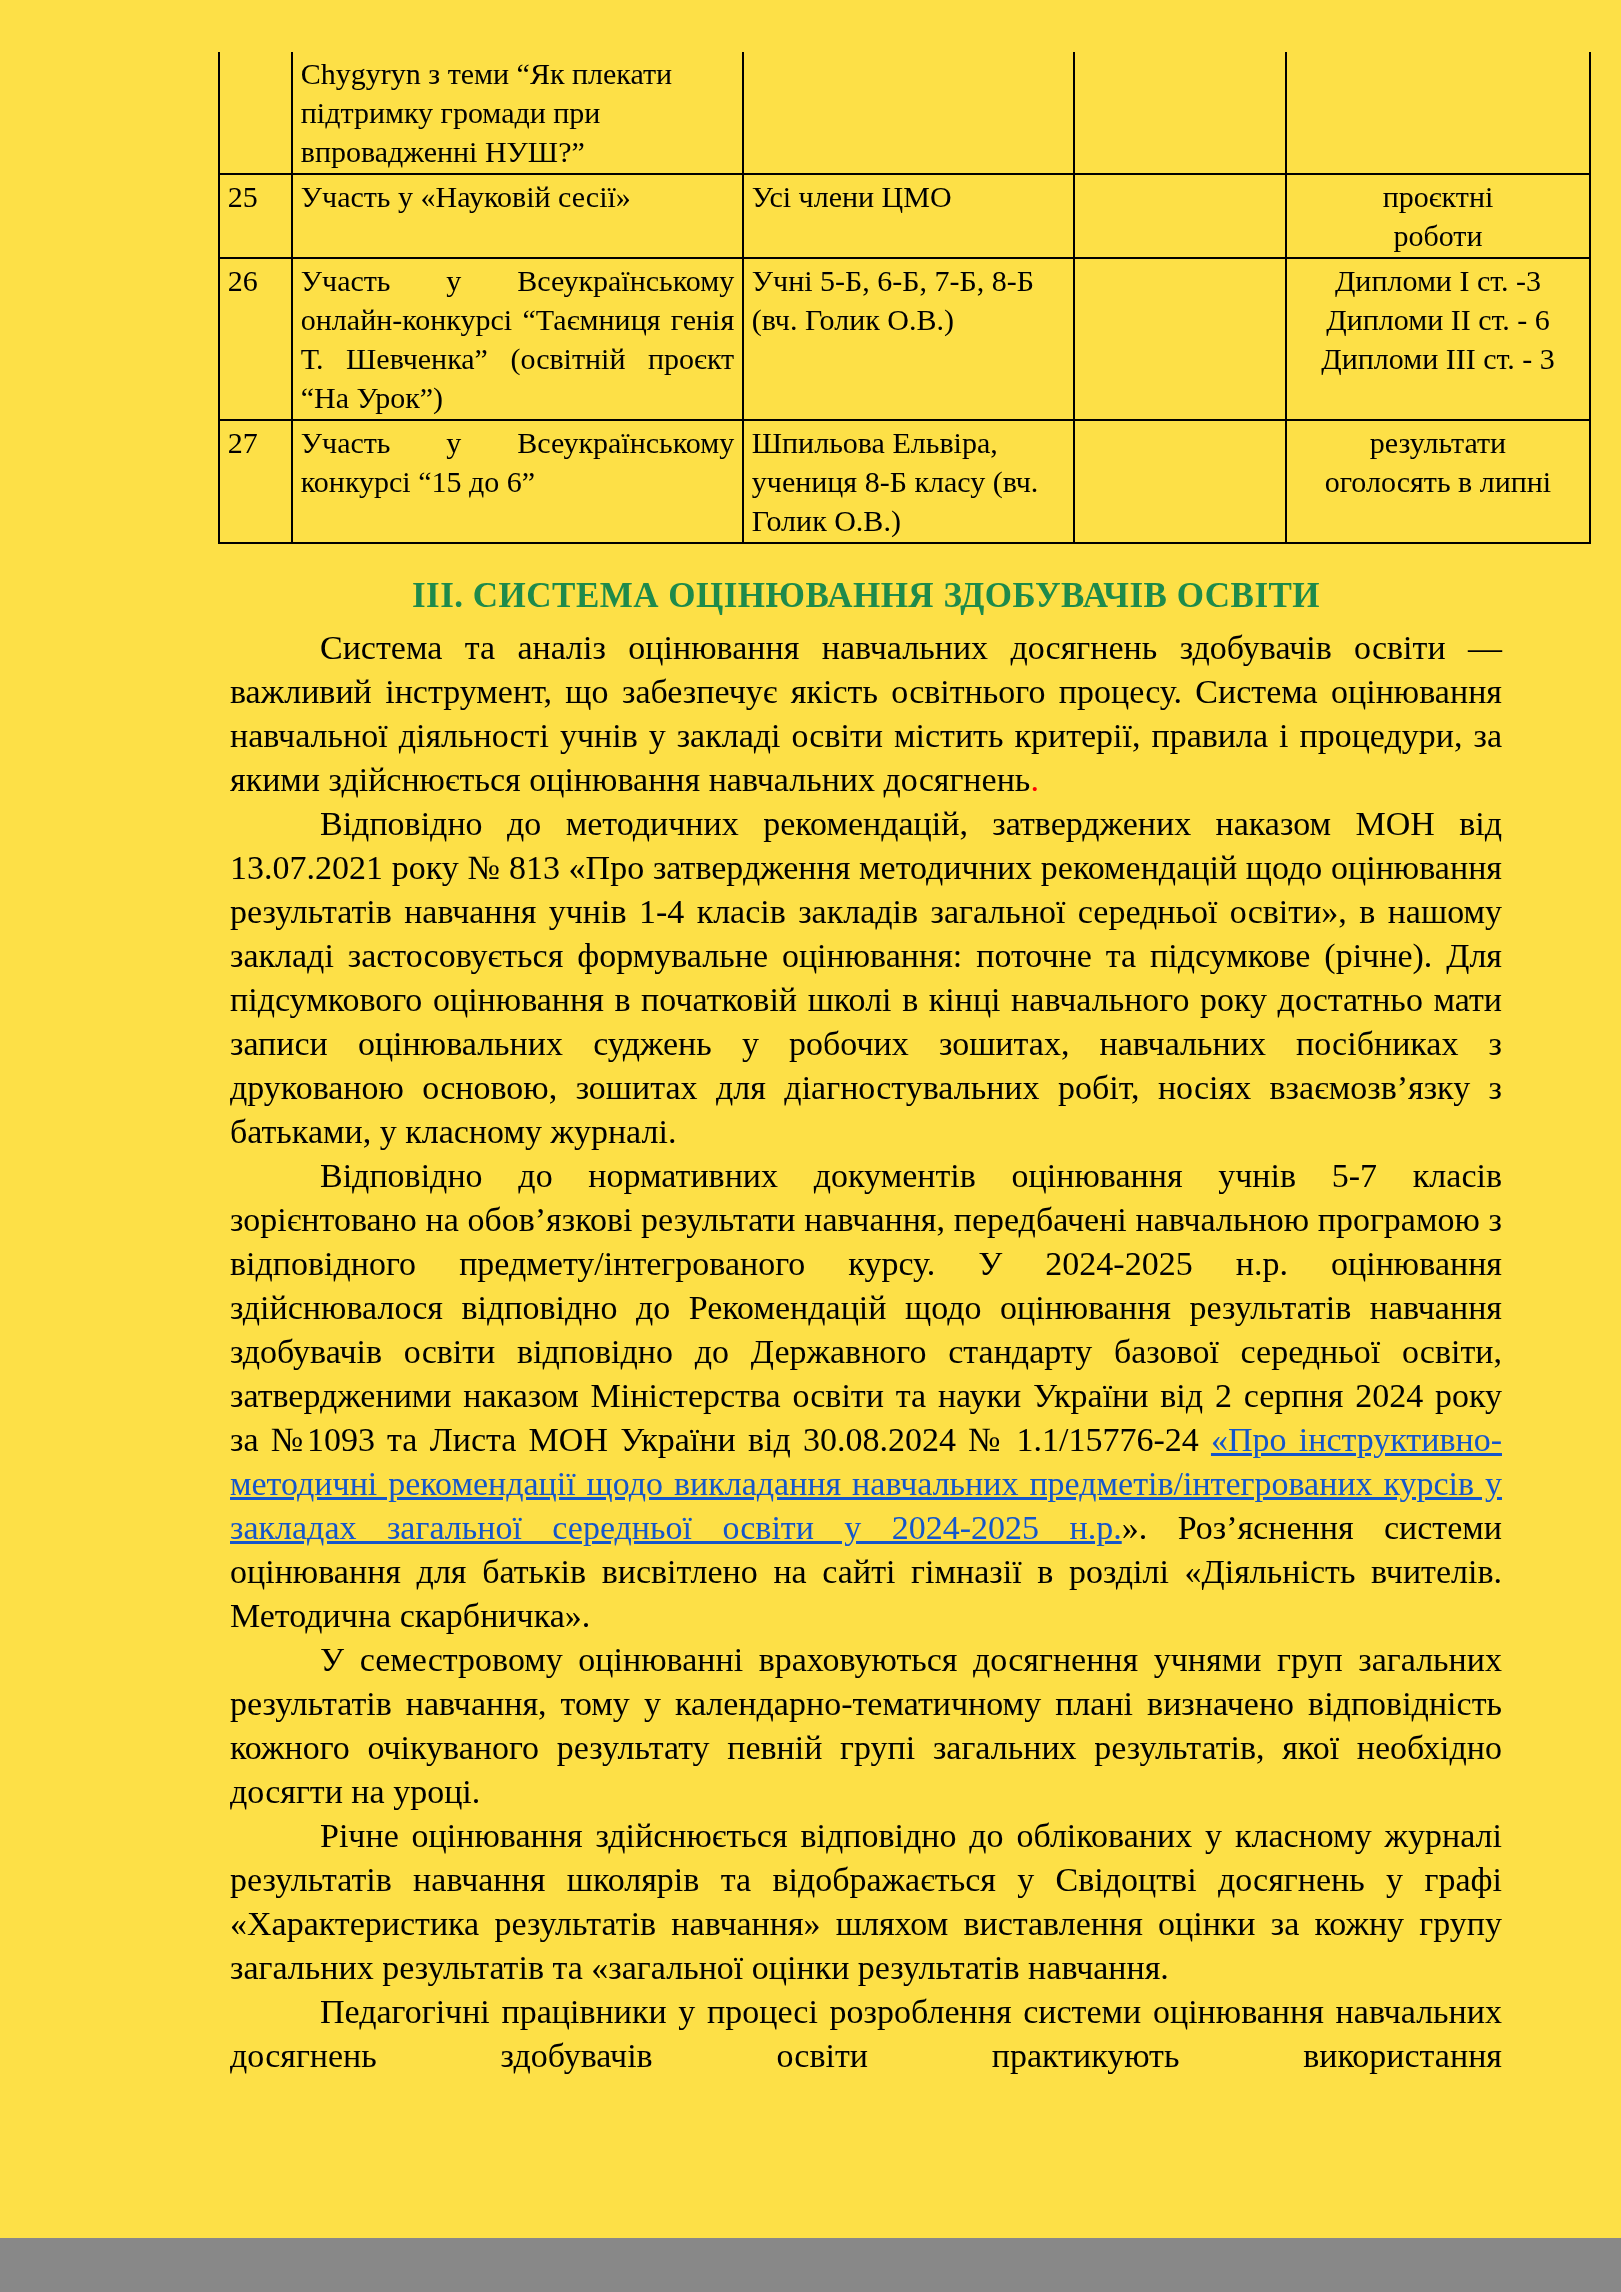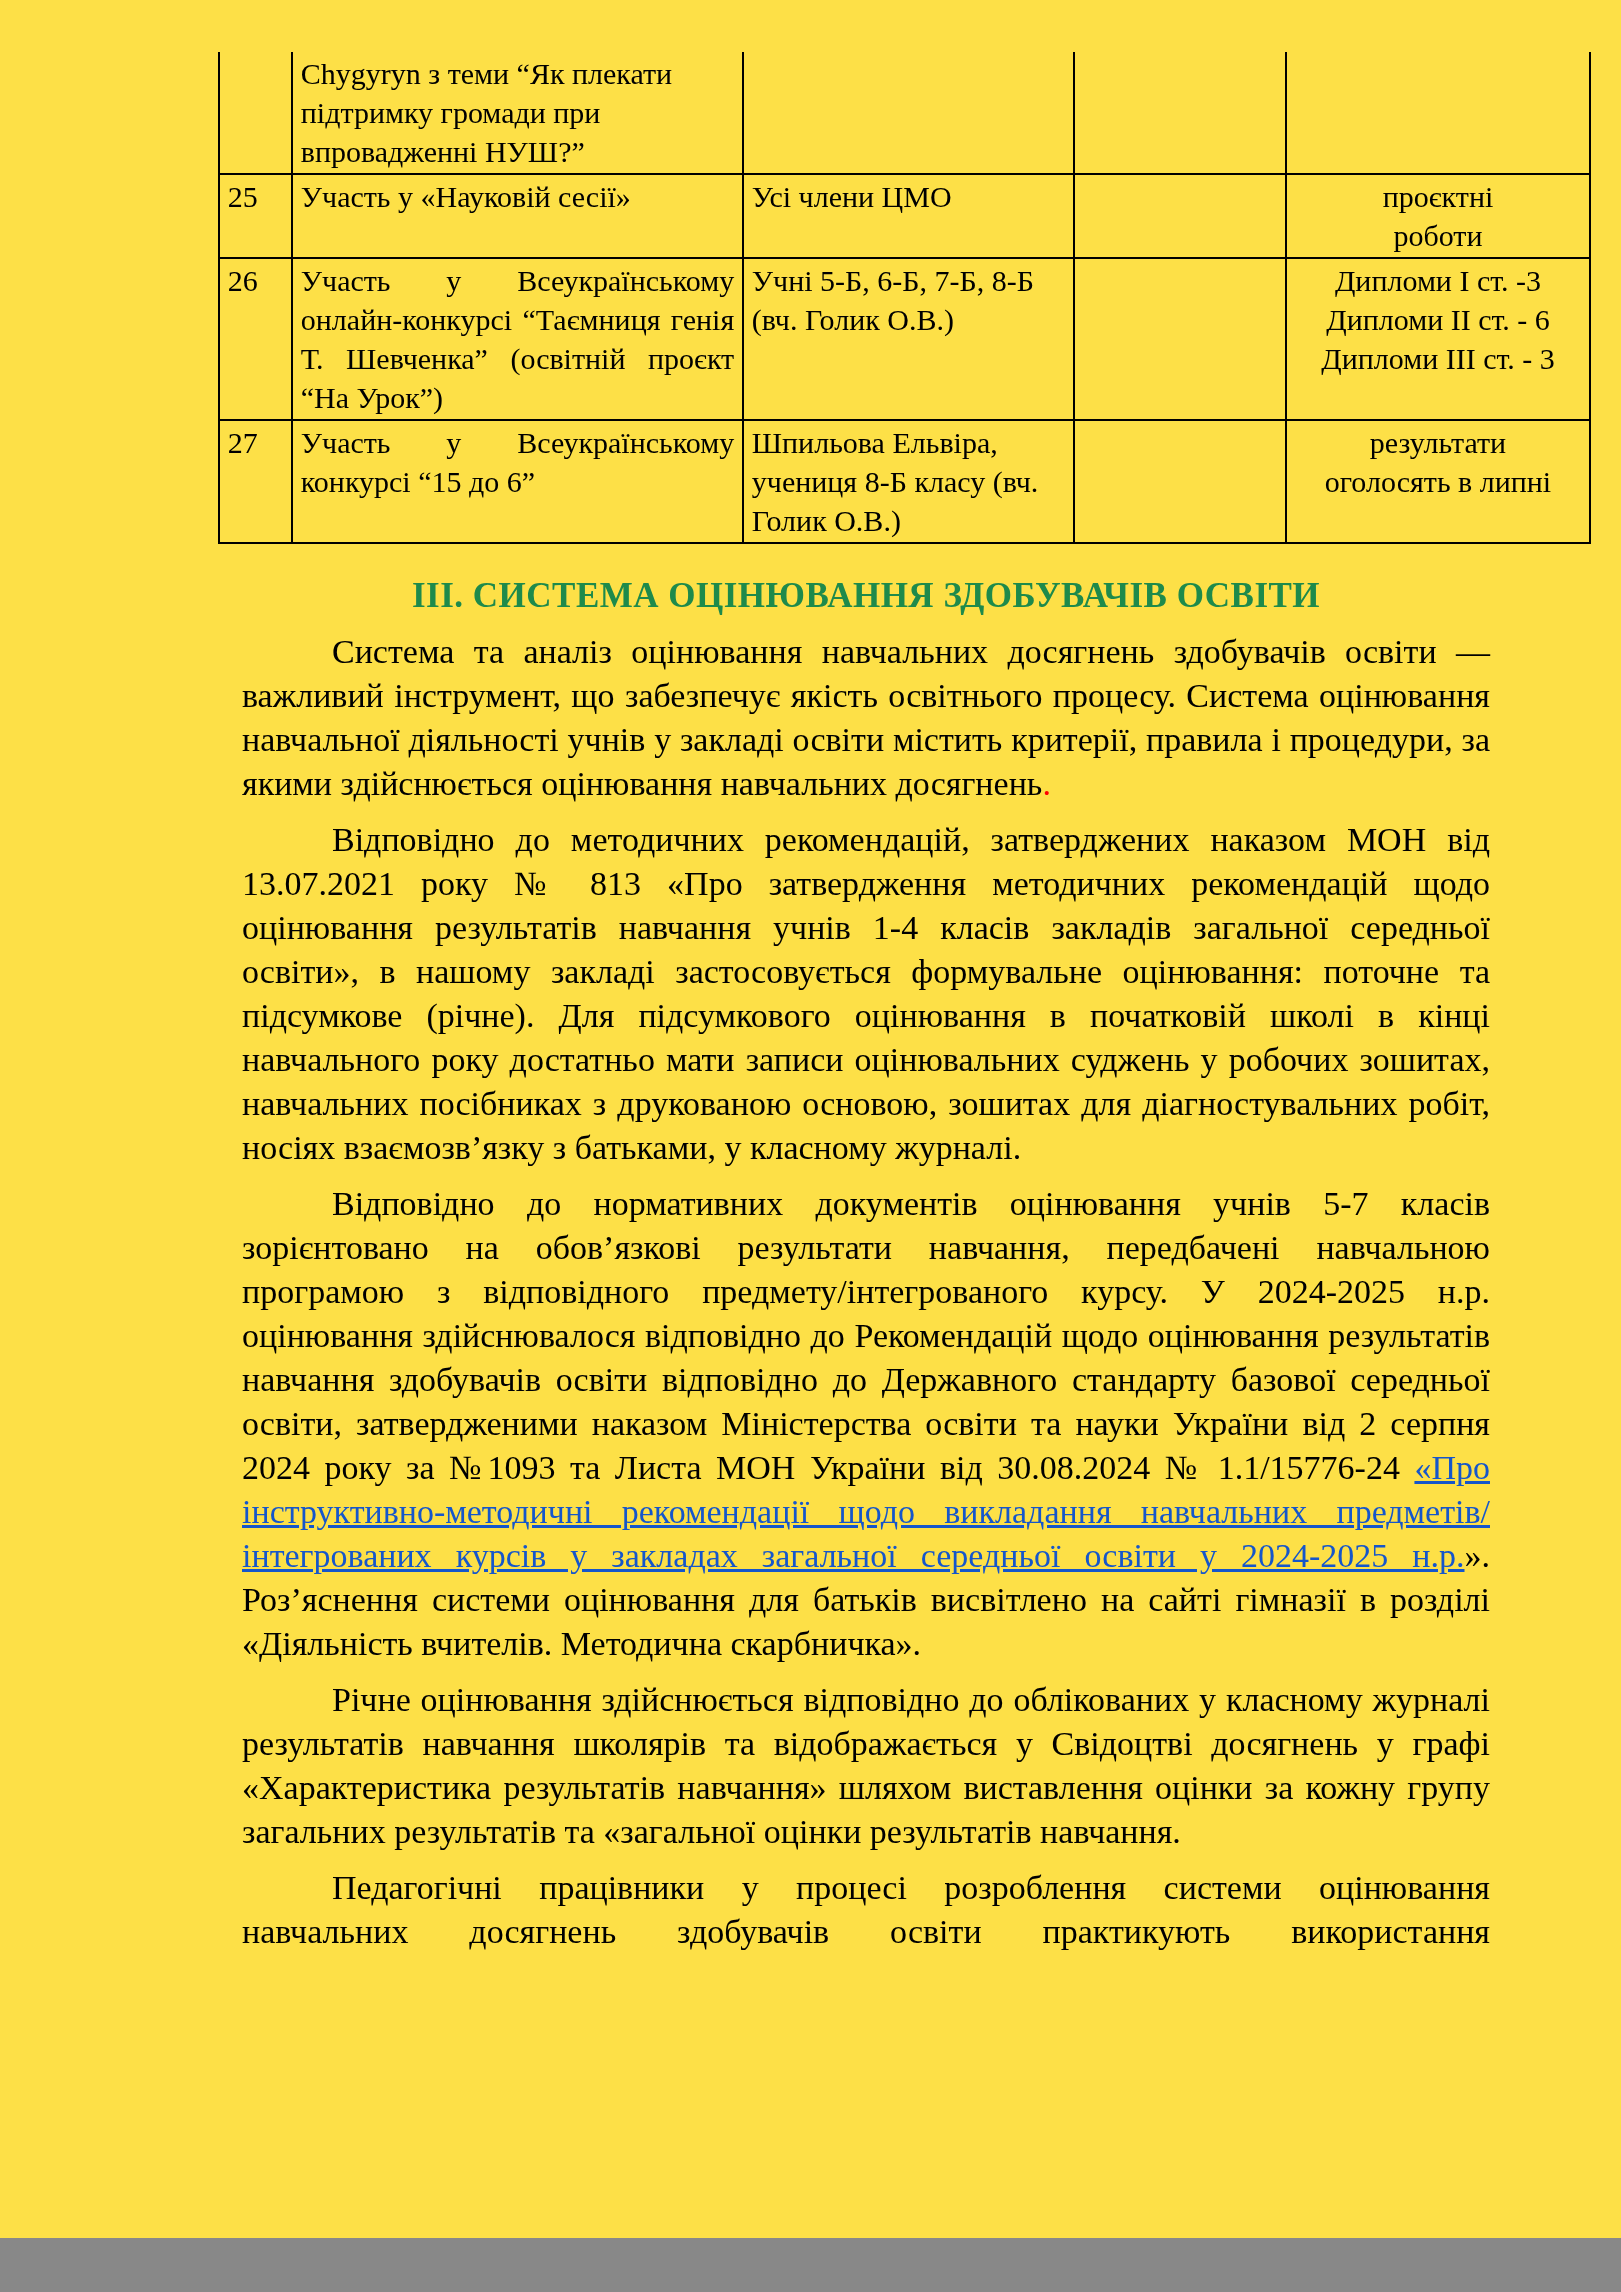--- a/index.html
+++ b/index.html
@@ -42,21 +42,21 @@
     font-size:35px;
     line-height:45px;
     color:#1e8a4b;
     letter-spacing:0.5px;
   }
   
   .body-text{
     margin:7.8px 119px 0 230px;
   }
   .body-text p{
-    margin:12px;
+    margin:0;
     text-align:justify;
     text-indent:90px;
     font-size:34px;
     line-height:44px;
   }
   .para-6{text-align-last:justify;}
   .red-dot{color:#ff0000;}
   a.doc-link{
     color:#1556cb;
     text-decoration:underline;
@@ -120,20 +120,21 @@
 
   <div class="section-heading">ІІІ. СИСТЕМА ОЦІНЮВАННЯ ЗДОБУВАЧІВ ОСВІТИ</div>
 
   <div class="body-text">
     <p><span>Система та аналіз оцінювання навчальних досягнень здобувачів освіти — важливий інструмент, що забезпечує якість освітнього процесу. Система оцінювання навчальної діяльності учнів у закладі освіти містить критерії, правила і процедури, за якими здійснюється оцінювання навчальних досягнень</span><span class="red-dot">.</span></p>
 
     <p>Відповідно до методичних рекомендацій,  затверджених наказом МОН від 13.07.2021 року № 813 «Про затвердження методичних рекомендацій щодо оцінювання результатів навчання учнів 1-4 класів закладів загальної середньої освіти», в нашому закладі застосовується формувальне оцінювання: поточне та підсумкове (річне). Для підсумкового оцінювання в початковій школі в кінці навчального року достатньо мати записи оцінювальних суджень у робочих зошитах, навчальних посібниках з друкованою основою, зошитах для діагностувальних робіт, носіях взаємозв’язку з батьками, у класному журналі.</p>
 
     <p><span>Відповідно до нормативних документів оцінювання учнів 5-7 класів зорієнтовано на обов’язкові результати навчання, передбачені навчальною програмою з відповідного предмету/інтегрованого курсу. У 2024-2025 н.р. оцінювання здійснювалося  відповідно до Рекомендацій щодо оцінювання результатів навчання здобувачів освіти відповідно до Державного стандарту базової середньої освіти, затвердженими наказом Міністерства освіти та науки України від 2 серпня 2024 року за №1093 та Листа МОН України від 30.08.2024  № 1.1/15776-24 </span><a class="doc-link">«Про інструктивно-методичні рекомендації щодо викладання навчальних предметів/інтегрованих курсів у закладах загальної середньої освіти у  2024-2025 н.р.</a><span>». Роз’яснення системи оцінювання для батьків висвітлено на сайті гімназії в розділі «Діяльність вчителів. Методична скарбничка».</span></p>
 
+    <p>У семестровому оцінюванні враховуються досягнення учнями груп загальних результатів навчання, тому у календарно-тематичному плані визначено відповідність кожного очікуваного результату певній групі загальних результатів, якої необхідно досягти на уроці.</p>
 
     <p>Річне оцінювання здійснюється відповідно до облікованих у класному журналі результатів навчання школярів та відображається  у Свідоцтві досягнень у графі «Характеристика результатів навчання» шляхом виставлення оцінки за кожну групу загальних результатів та «загальної оцінки результатів навчання.</p>
 
     <p class="para-6">Педагогічні працівники у процесі розроблення системи оцінювання навчальних досягнень здобувачів освіти практикують використання</p>
   </div>
 
 </div>
 
 
 </body></html>

